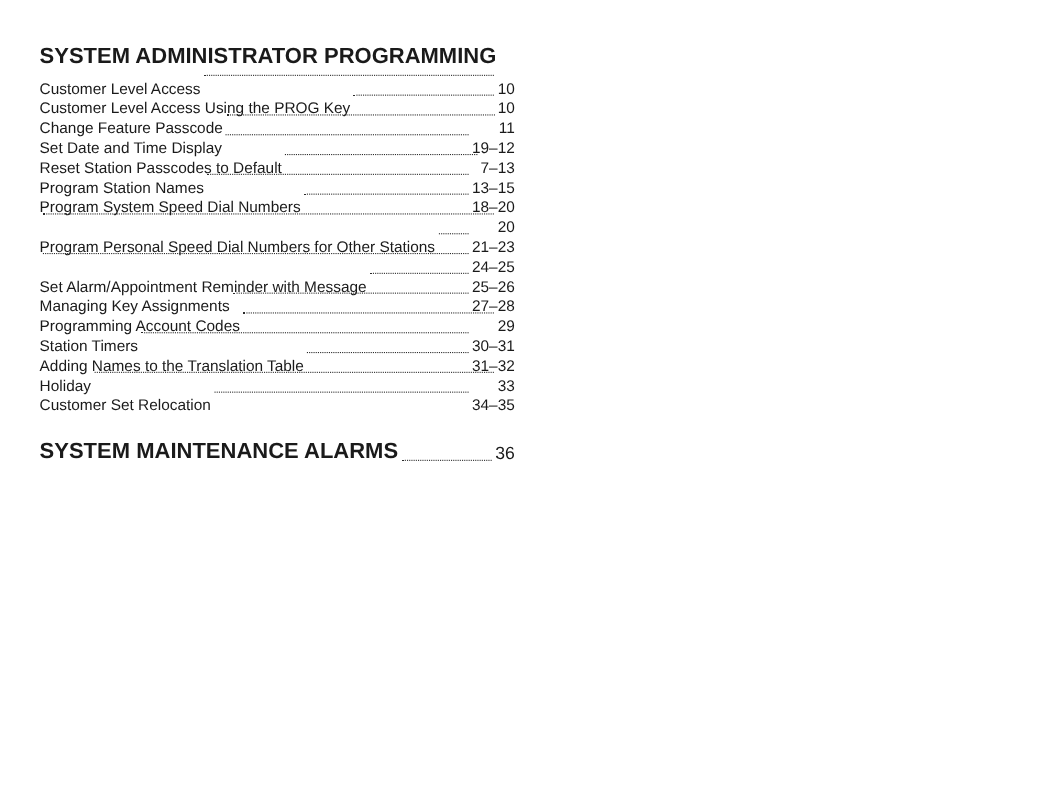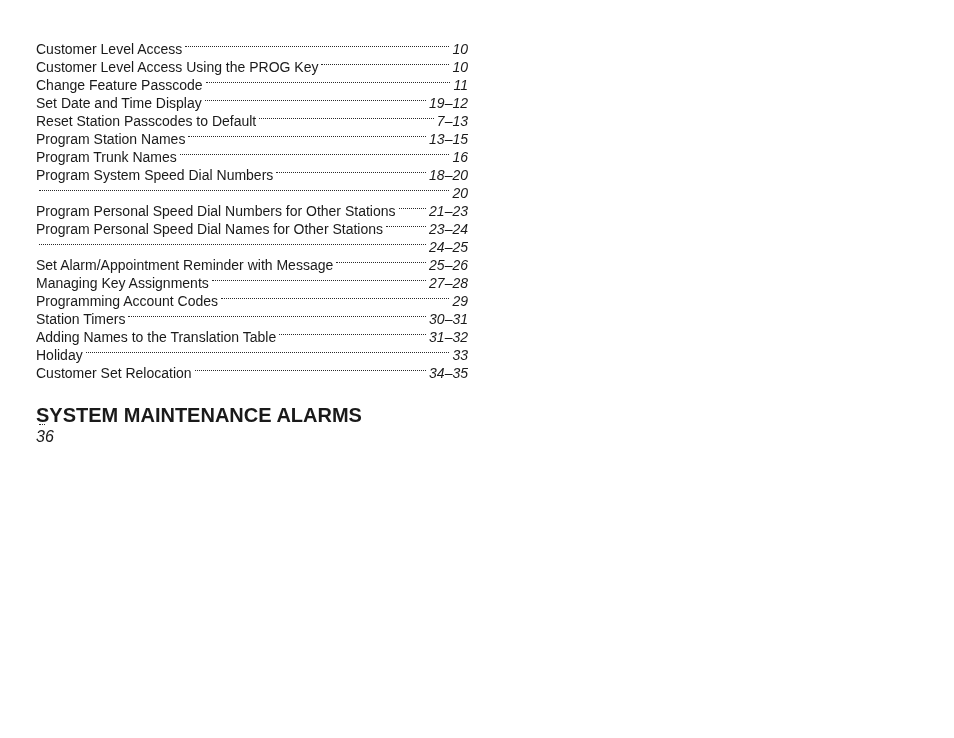--- a/index.html
+++ b/index.html
@@ -20,63 +20,62 @@
   }
   .section-heading {
     font-weight: 700;
     font-size: 20px;
     letter-spacing: 0px;
     margin: 0 0 8px 0;
     text-transform: uppercase;
   }
   .toc-line {
     display: flex;
-    align-items: center;
+    align-items: flex-start;
     font-size: 14px;
     line-height: 18px;
     margin-bottom: 0px;
     width: 432px; 
   }
   .toc-title {
     white-space: nowrap;
   }
   .toc-leader {
     flex: 1 1 auto;
     border-bottom: 1.5px dotted #2a2a2a;
     margin: 0 3px;
     position: relative;
     top: -3px;
     min-width: 6px;
   }
   .toc-page {
     white-space: nowrap;
-    font-style: italic;
   }
   
   .heading-line {
     display: flex;
-    align-items: flex-start;
+    align-items: flex-end;
     width: 432px;
     margin-bottom: 8px;
-    flex-direction: column;
   }
   .heading-line .section-heading {
     margin: 0;
     white-space: nowrap;
   }
   .heading-line .toc-leader {
     top: -3px;
   }
 </style>
 </head>
 <body>
 
 <div class="page">
 
   <div class="section">
+    <h2 class="section-heading">SYSTEM ADMINISTRATOR PROGRAMMING</h2>
 
     <div class="toc-line">
       <span class="toc-title">Customer Level Access</span>
       <span class="toc-leader"></span>
       <span class="toc-page">10</span>
     </div>
     <div class="toc-line">
       <span class="toc-title">Customer Level Access Using the PROG Key</span>
       <span class="toc-leader"></span>
       <span class="toc-page">10</span>
@@ -95,42 +94,32 @@
       <span class="toc-title">Reset Station Passcodes to Default</span>
       <span class="toc-leader"></span>
       <span class="toc-page">7–13</span>
     </div>
     <div class="toc-line">
       <span class="toc-title">Program Station Names</span>
       <span class="toc-leader"></span>
       <span class="toc-page">13–15</span>
     </div>
     <div class="toc-line">
-      <span class="toc-title">Program Trunk Names</span>
-      <span class="toc-leader"></span>
-      <span class="toc-page">16</span>
-    </div>
-    <div class="toc-line">
       <span class="toc-title">Program System Speed Dial Numbers</span>
       <span class="toc-leader"></span>
       <span class="toc-page">18–20</span>
     </div>
     <div class="toc-line">
       <span class="toc-leader"></span>
       <span class="toc-page">20</span>
     </div>
     <div class="toc-line">
       <span class="toc-title">Program Personal Speed Dial Numbers for Other Stations</span>
       <span class="toc-leader"></span>
       <span class="toc-page">21–23</span>
-    </div>
-    <div class="toc-line">
-      <span class="toc-title">Program Personal Speed Dial Names for Other Stations</span>
-      <span class="toc-leader"></span>
-      <span class="toc-page">23–24</span>
     </div>
     <div class="toc-line">
       <span class="toc-leader"></span>
       <span class="toc-page">24–25</span>
     </div>
     <div class="toc-line">
       <span class="toc-title">Set Alarm/Appointment Reminder with Message</span>
       <span class="toc-leader"></span>
       <span class="toc-page">25–26</span>
     </div>

